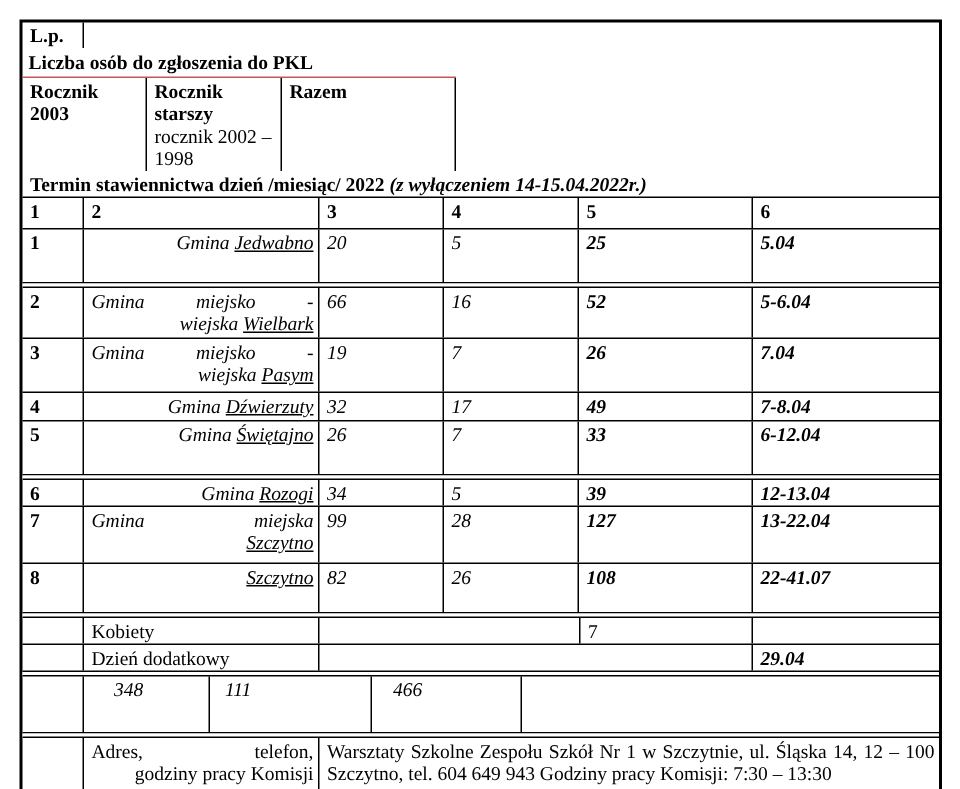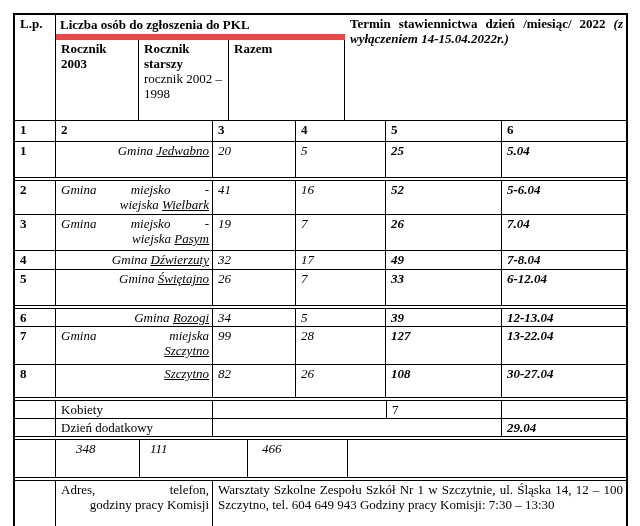--- a/index.html
+++ b/index.html
@@ -32,24 +32,24 @@
   .w-c4{width:90px;}
   .w-c5{width:116px;}
   .w-termin{flex:1;}
   .w-m2{width:174px;}   
   .w-k5{width:115px;}
   .w-m3{width:289px;}   
   .w-s3{width:84px;padding-left:20px;}
   .w-s4{width:108px;padding-left:10px;}
   .w-s5{width:100px;padding-left:14px;}
   
-  .hdr{min-height:105px;}
+  .hdr{min-height:105px;flex-direction:column;}
   .group{width:289px;display:flex;flex-direction:column;box-sizing:border-box;}
   .group-title{
-    box-sizing:border-box;border-bottom:6px solid #ef4444;
+    box-sizing:border-box;border-bottom:1px solid #ef4444;
     padding:1px 4px;font-weight:bold;font-size:13px;line-height:17px;
   }
   .subrow{display:flex;flex:1;}
   .subrow .cell{border-right:1px solid #000;}
   
   .dsep{height:2px;background:#fff;border-bottom:1px solid #000;}
   .num-row{min-height:20px;}
   .num-row .cell{line-height:16px;}
 </style>
 </head>
@@ -89,21 +89,21 @@
       <div class="cell w-c5 bi">25</div>
       <div class="cell w-termin bi ncr">5.04</div>
     </div>
     <div class="dsep"></div>
     <div class="row" style="min-height: 33px;">
       <div class="cell w-lp b">2</div>
       <div class="cell w-miasto it">
         <div class="line"><span>Gmina miejsko -</span></div>
         <div class="line"><span>wiejska </span><u>Wielbark</u></div>
       </div>
-      <div class="cell w-c3 it">41</div>
+      <div class="cell w-c3 it">66</div>
       <div class="cell w-c4 it">16</div>
       <div class="cell w-c5 bi">52</div>
       <div class="cell w-termin bi ncr">5-6.04</div>
     </div>
     <div class="row" style="min-height: 35px;">
       <div class="cell w-lp b">3</div>
       <div class="cell w-miasto it">
         <div class="line"><span>Gmina miejsko -</span></div>
         <div class="line"><span>wiejska </span><u>Pasym</u></div>
       </div>
@@ -155,21 +155,21 @@
       <div class="cell w-termin bi ncr">13-22.04</div>
     </div>
     <div class="row" style="min-height: 32px;">
       <div class="cell w-lp b">8</div>
       <div class="cell w-miasto it">
         <div class="line"><u>Szczytno</u></div>
       </div>
       <div class="cell w-c3 it">82</div>
       <div class="cell w-c4 it">26</div>
       <div class="cell w-c5 bi">108</div>
-      <div class="cell w-termin bi ncr">30-27.04</div>
+      <div class="cell w-termin bi ncr">22-41.07</div>
     </div>
     <div class="dsep"></div>
     <div class="row" id="kobiety-row" style="min-height:17px">
     <div class="cell w-lp"></div>
     <div class="cell w-miasto">Kobiety</div>
     <div class="cell w-m2"></div>
     <div class="cell w-k5">7</div>
   </div>
 
   <div class="row" style="min-height:17px">

